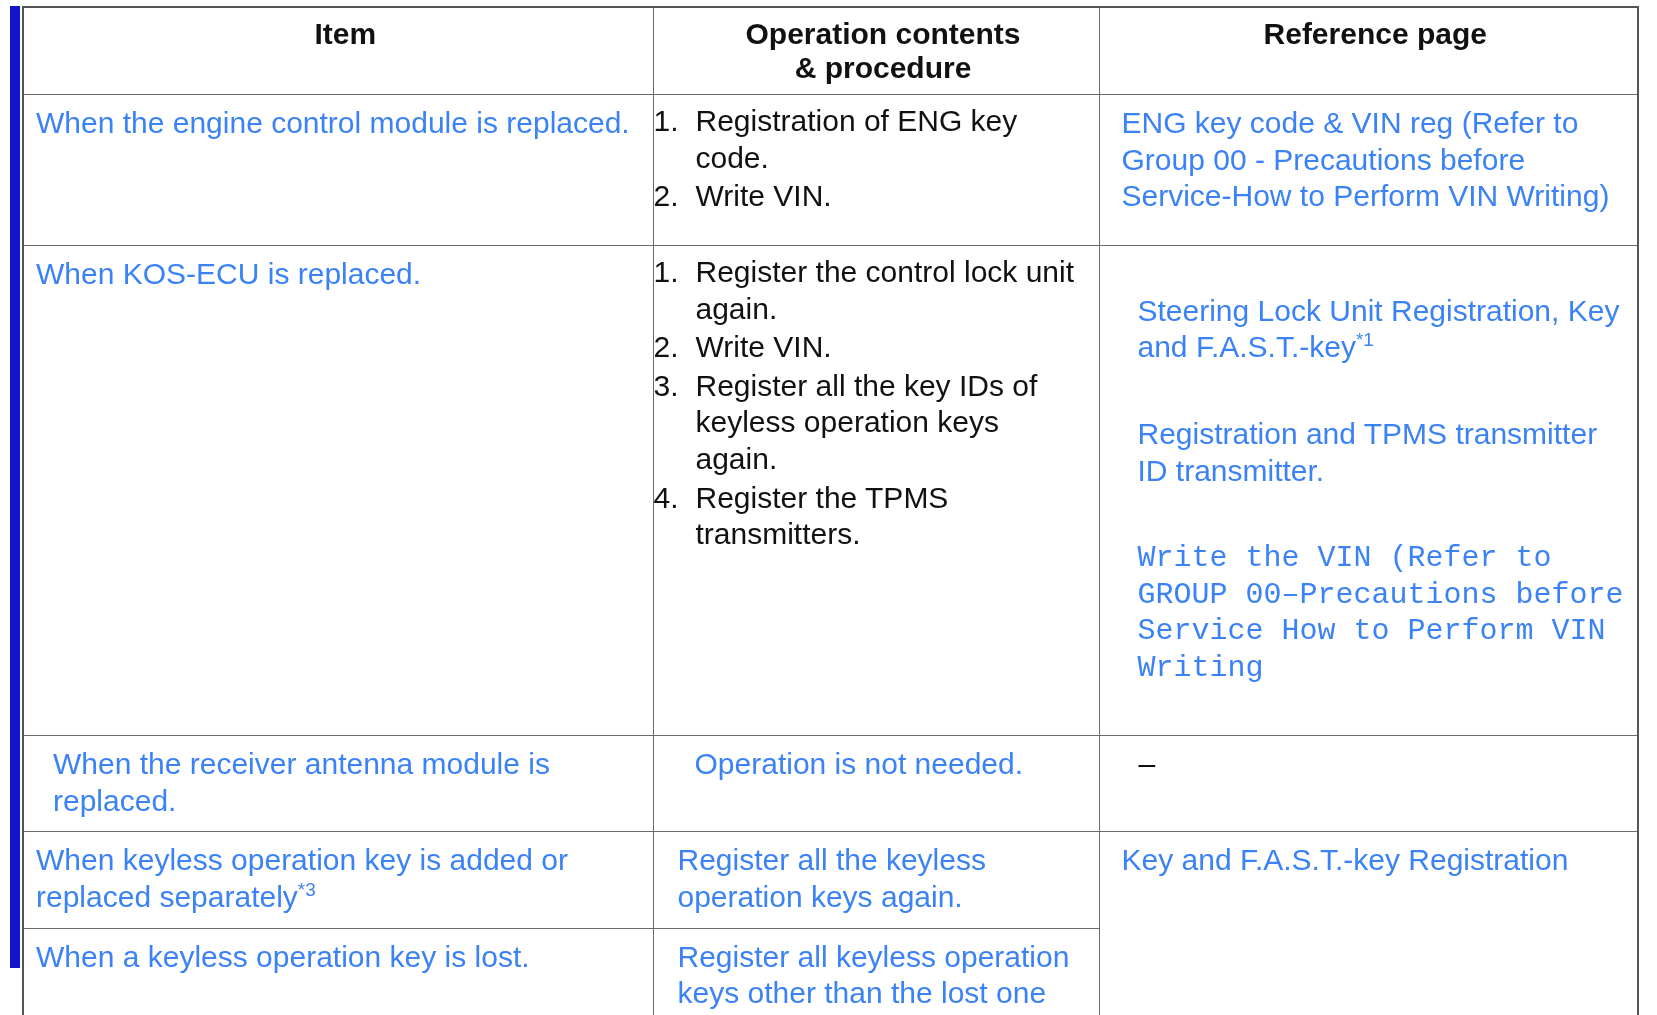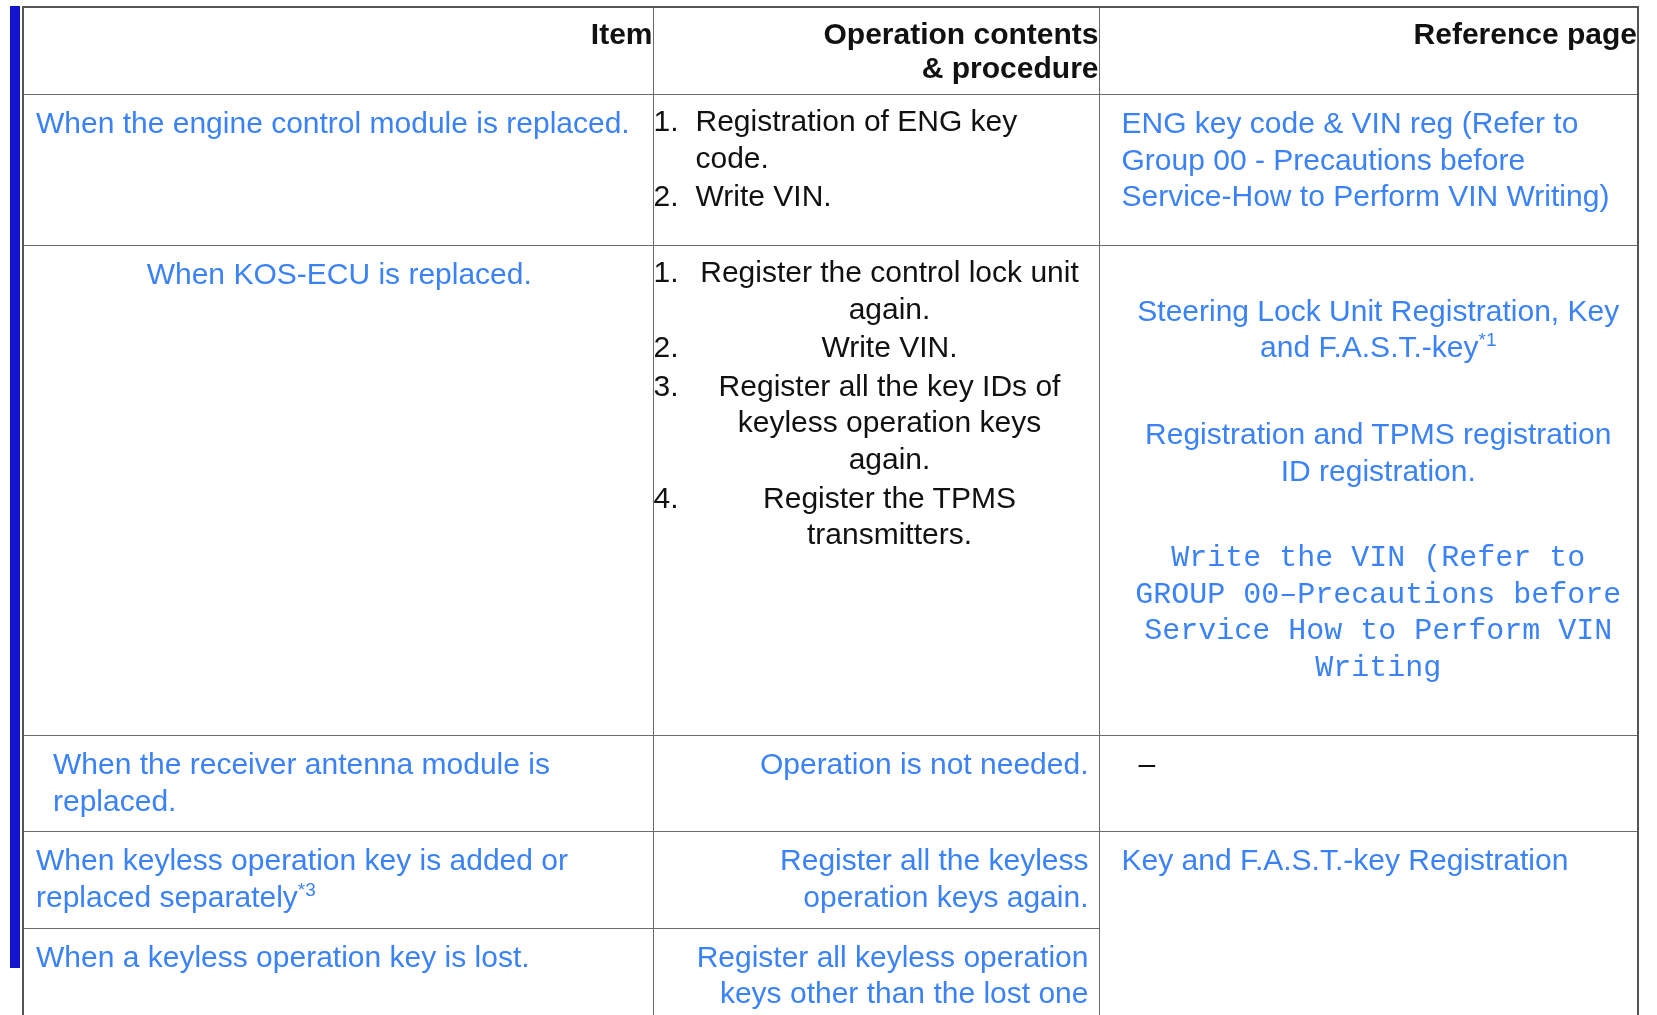--- a/index.html
+++ b/index.html
@@ -59,41 +59,41 @@
   }
 
   
   table.spec {
     border: 2px solid #555555;
   }
 
   th.hdr {
     border-bottom: 3px solid #4a4a4a;
     height: 86px;
-    text-align: right;
+    text-align: center;
   }
 
   .hdr-txt {
     font-weight: bold;
     font-size: 30px;
     line-height: 1.12;
     color: #111111;
     padding: 9px 0 0 14px;
     white-space: pre-line;
   }
 
   .cell {
     font-size: 30px;
     line-height: 1.22;
     color: #3b82f6;
     padding: 10px 10px 12px 12px;
     white-space: pre-line;
   }
 
-  .cell.pad-mid { padding-left: 24px; text-align: right; }
+  .cell.pad-mid { padding-left: 24px; }
   .cell.pad-ref { padding-left: 22px; }
 
   
   ol.steps {
     margin: 8px 0 0 0;
     padding: 0 15px 0 0;
     list-style: none;
     counter-reset: step;
   }
   ol.steps > li {
@@ -108,39 +108,39 @@
   ol.steps > li::before {
     content: counter(step) ".";
     position: absolute;
     left: 0;
     top: 0;
     width: 34px;
     text-align: left;
   }
 
   .para {
-    margin: 0 0 14px 8px;
+    margin: 0 0 14px 16px;
   }
   .para:last-child { margin-bottom: 0; font-family: Liberation Mono, monospace; }
 
   sup.note {
     font-size: 19px;
     vertical-align: super;
     line-height: 0;
   }
 
   .dash {
     font-size: 30px;
     color: #111111;
     padding-left: 8px;
   }
 
   
   tr.r1 td { height: 150px; }
-  tr.r2 td { height: 340px; text-align: center; }
+  tr.r2 td { height: 340px; }
   tr.r3 td { height: 72px; padding-left: 17px; }
   tr.r4 td { height: 90px; margin-top: 16px; }
   tr.r5 td { height: 140px; }
 </style>
 </head>
 <body>
 
 <div class="page">
 
   <div class="spine"></div>
@@ -191,21 +191,21 @@
             <ol class="steps pad-mid">
               <li>Register the control lock unit again.</li>
               <li>Write VIN.</li>
               <li>Register all the key IDs of keyless operation keys again.</li>
               <li>Register the TPMS transmitters.</li>
             </ol>
           </td>
           <td>
             <div class="cell pad-ref">
               <div class="para"><span>Steering Lock Unit Registration, Key and F.A.S.T.-key</span><sup class="note">*1</sup></div>
-              <div class="para">Registration and TPMS registration ID registration.</div>
+              <div class="para">Registration and TPMS transmitter ID transmitter.</div>
               <div class="para">Write the VIN (Refer to GROUP 00–Precautions before Service How to Perform VIN Writing</div>
             </div>
           </td>
         </tr>
 
         <tr class="r3">
           <td>
             <div class="cell">When the receiver antenna module is replaced.</div>
           </td>
           <td>

